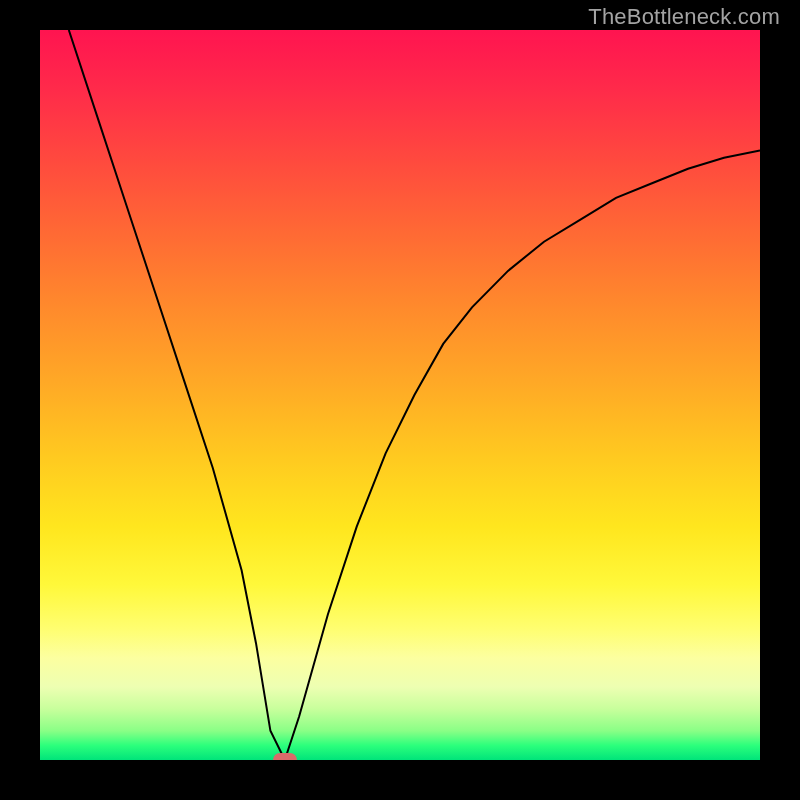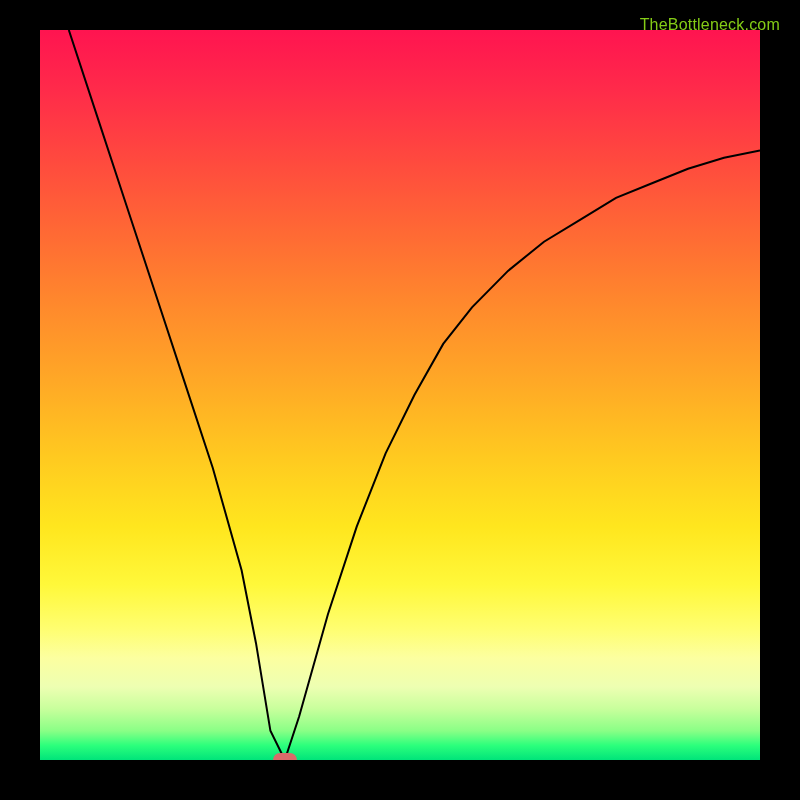--- a/index.html
+++ b/index.html
@@ -6,24 +6,24 @@
     margin: 0;
     padding: 0;
     width: 800px;
     height: 800px;
     background: #000;
     position: relative;
     font-family: Arial, sans-serif;
   }
   .watermark {
     position: absolute;
-    top: 16px;
+    top: 4px;
     right: 20px;
-    color: #84cc16;
-    font-size: 16px;
+    color: #a3a3a3;
+    font-size: 22px;
     letter-spacing: 0.2px;
     z-index: 10;
   }
   .plot-area {
     position: absolute;
     left: 40px;
     top: 30px;
     width: 720px;
     height: 730px;
     overflow: hidden;

